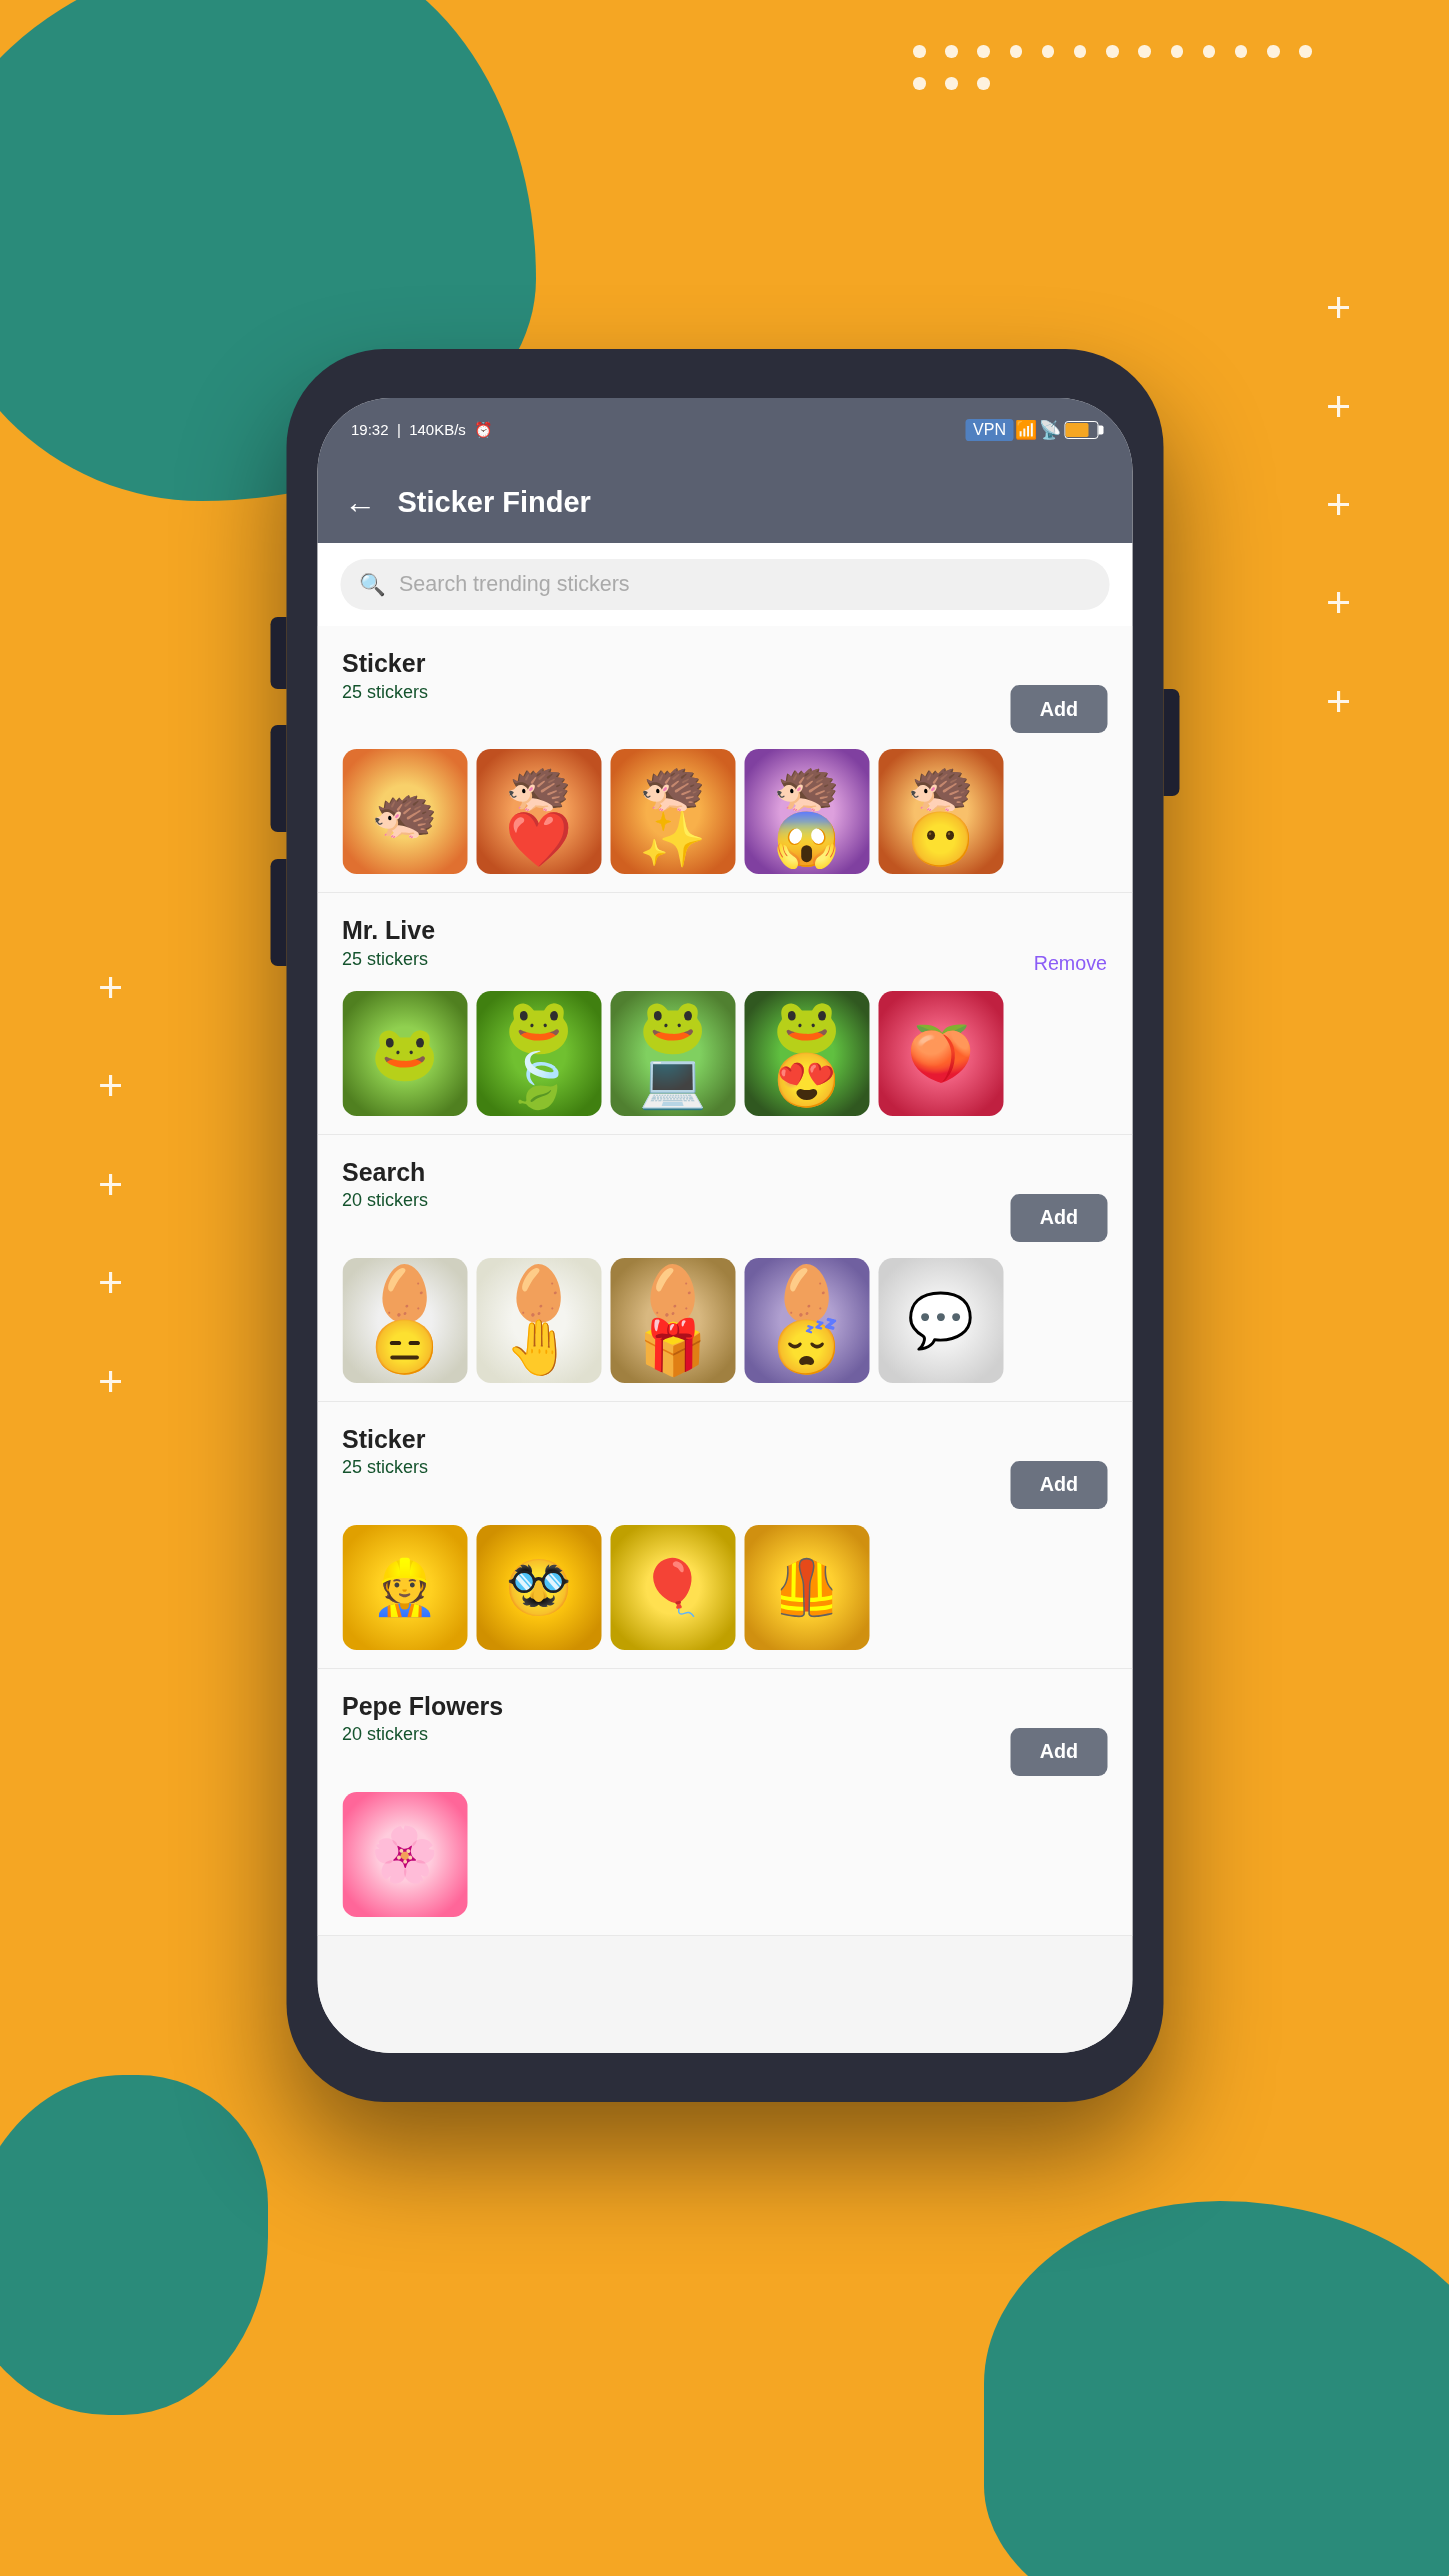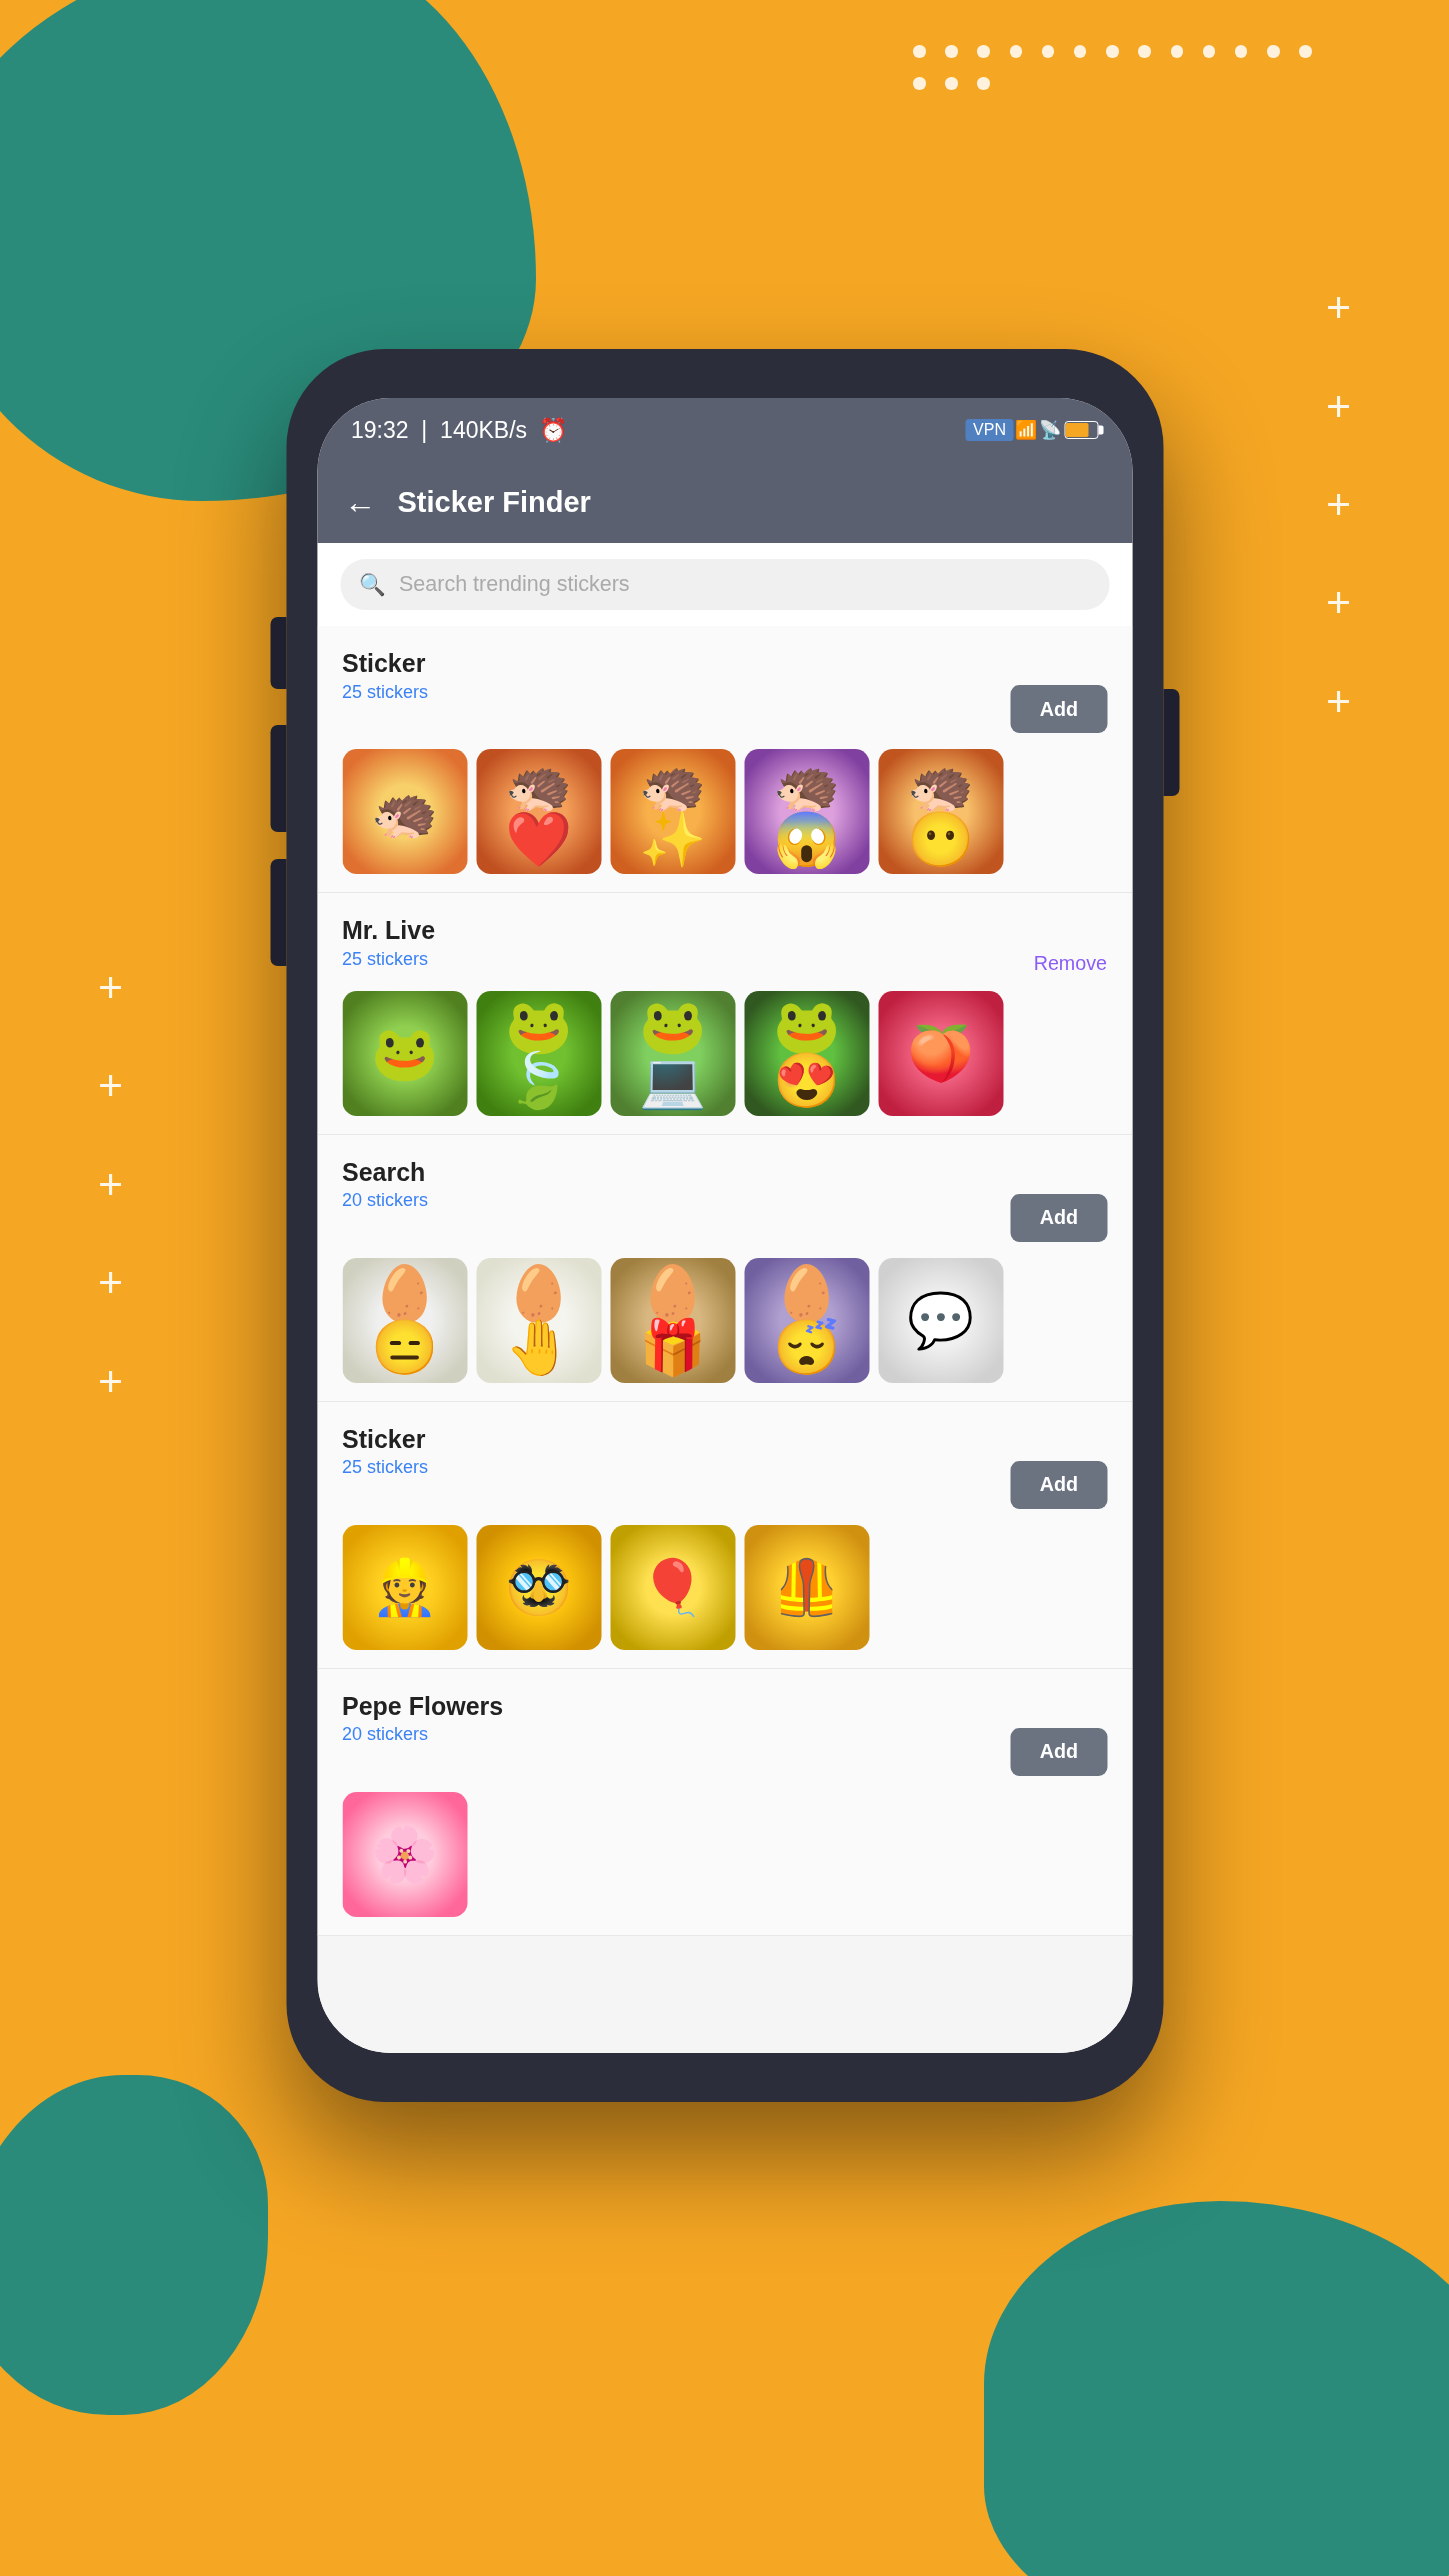--- a/index.html
+++ b/index.html
@@ -159,21 +159,21 @@
     .status-bar {
       background: #5A6070;
       height: 64px;
       display: flex;
       align-items: center;
       justify-content: space-between;
       padding: 0 34px;
     }
     .status-left {
       color: white;
-      font-size: 23px;
+      font-size: 15px;
       font-weight: 500;
     }
     .status-right {
       display: flex;
       align-items: center;
       gap: 2px;
     }
     .status-right span {
       color: white;
       font-size: 18px;
@@ -270,21 +270,21 @@
       margin-bottom: 16px;
     }
     .pack-info {}
     .pack-name {
       font-size: 25px;
       font-weight: 700;
       color: #222;
     }
     .pack-count {
       font-size: 18px;
-      color: #3b82f6;
+      color: #14532d;
       margin-top: 3.6px;
     }
     .btn-add {
       background: #6B7280;
       color: white;
       border: none;
       border-radius: 9px;
       padding: 12.5px 29px;
       font-size: 19.7px;
       font-weight: 600;

